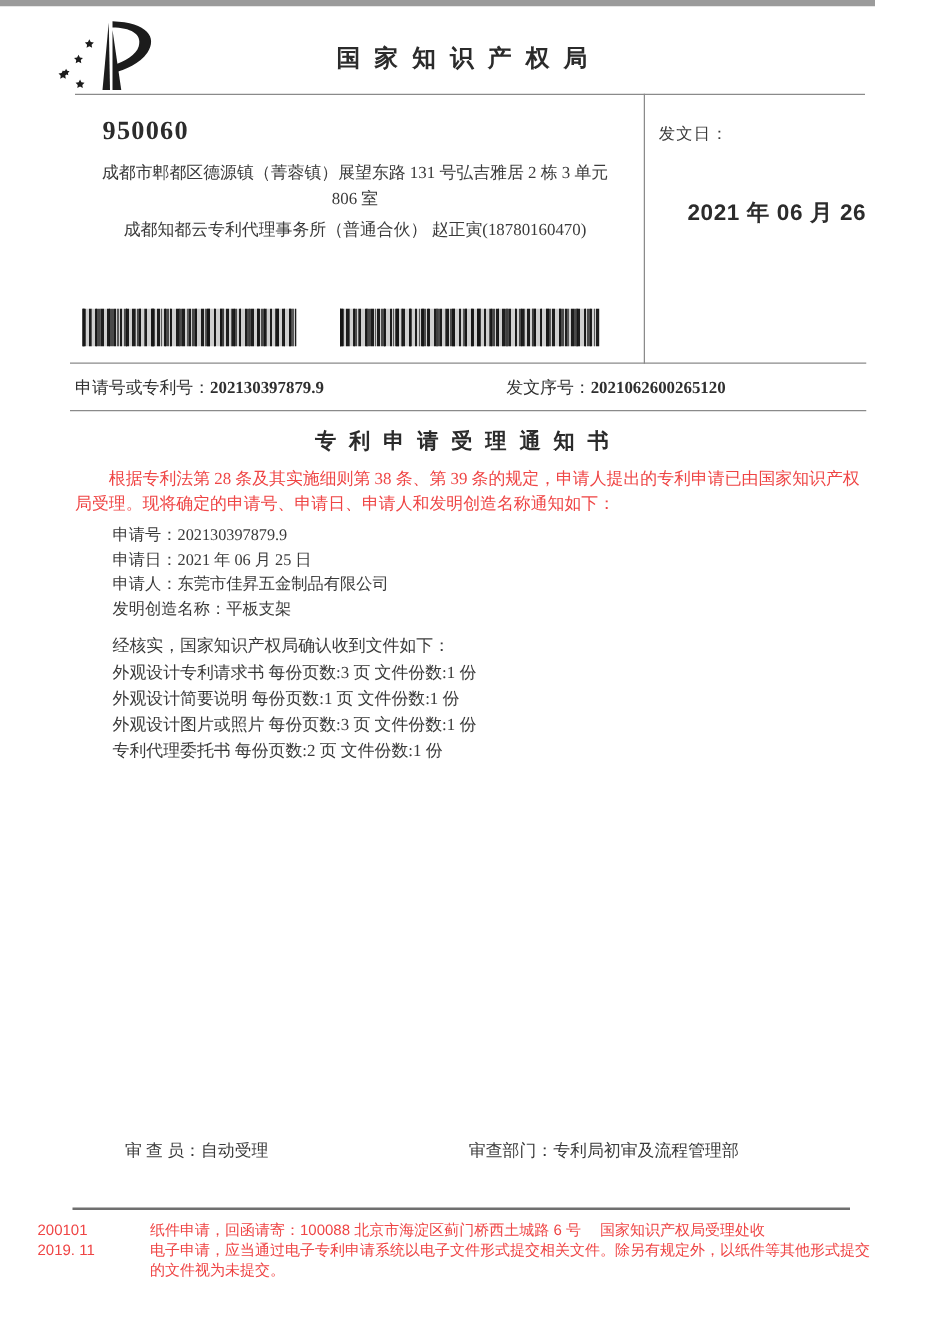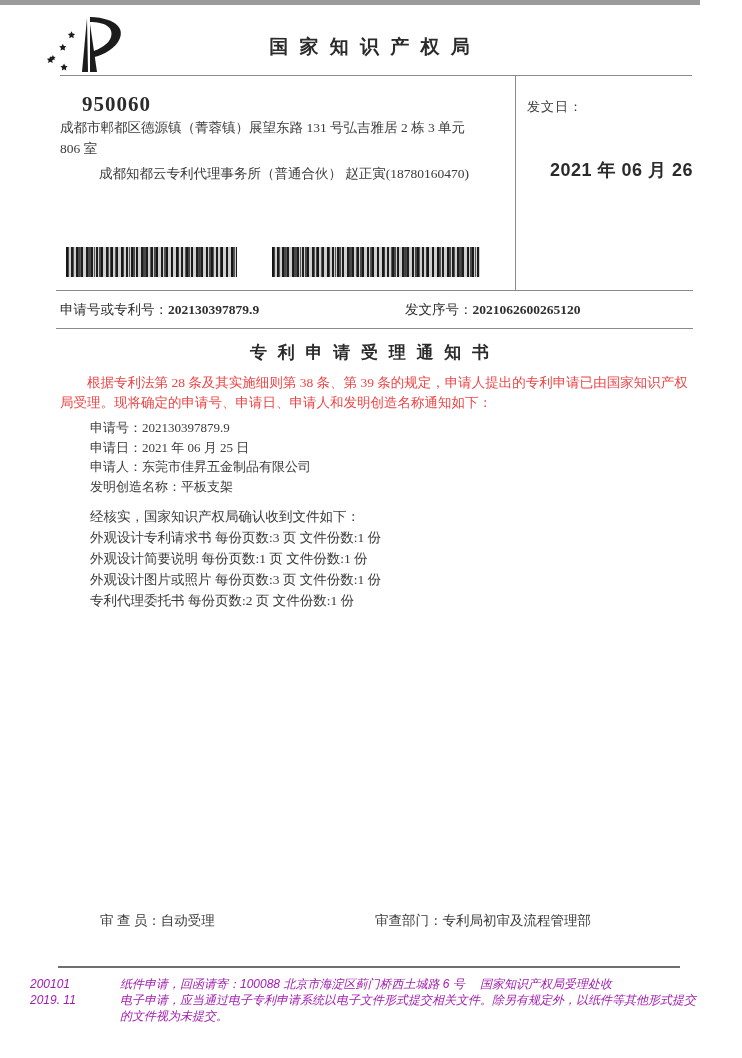--- a/index.html
+++ b/index.html
@@ -28,21 +28,21 @@
     font-size:19px;font-weight:bold;letter-spacing:3px;color:#2b2b2b;
   }
   .header-rule{position:absolute;left:60px;top:75px;width:632px;height:1px;background:#8a8a8a;}
   .v-divider{position:absolute;left:515px;top:75px;width:1px;height:216px;background:#8a8a8a;}
   .mid-rule{position:absolute;left:56px;top:290px;width:637px;height:1px;background:#8a8a8a;}
   .rule2{position:absolute;left:56px;top:328px;width:637px;height:1px;background:#8a8a8a;}
 
   
   .recipient{position:absolute;left:60px;top:92px;width:448px;}
   .postal{font-size:21px;font-weight:bold;letter-spacing:1px;margin-left:22px;color:#2b2b2b;}
-  .addr{text-align:left;font-size:13.5px;line-height:21px;color:#3a3a3a;}
+  .addr{margin-top:10px;text-align:center;font-size:13.5px;line-height:21px;color:#3a3a3a;}
   .agency{margin-top:6px;text-align:center;font-size:13.5px;color:#3a3a3a;}
 
   
   .issue{position:absolute;left:527px;top:98px;width:190px;}
   .issue-label{font-size:13px;color:#3a3a3a;letter-spacing:1px;}
   .issue-date{
     margin-top:42px;
     font-family:"Liberation Sans","DejaVu Sans",sans-serif;
     font-size:18px;font-weight:bold;color:#2b2b2b;letter-spacing:0.5px;text-align:right;
   }
@@ -61,21 +61,21 @@
   
   .ref-row{position:absolute;left:60px;top:301px;width:640px;font-size:13.5px;color:#2f2f2f;}
   .ref-app{position:absolute;left:0;top:0;}
   .ref-serial{position:absolute;left:345px;top:0;}
   .ref-row b{font-family:"Liberation Serif","DejaVu Serif",serif;}
 
   
   .notice-title{
     position:absolute;left:0;top:341px;width:742px;text-align:center;
     font-size:17px;font-weight:bold;letter-spacing:3px;color:#2b2b2b;
-    font-family:Liberation Sans, sans-serif;
+    font-family:Liberation Serif, serif;
   }
 
   .body-par{
     position:absolute;left:60px;top:373px;width:628px;
     font-size:13.5px;line-height:20px;text-indent:2em;color:#ef4444;
   }
   .detail-list{
     position:absolute;left:90px;top:418px;width:560px;
     font-size:13px;line-height:19.5px;color:#3a3a3a;
   }
@@ -94,21 +94,21 @@
   
   .signoff{position:absolute;left:0;top:912px;width:742px;font-size:13.5px;color:#3a3a3a;}
   .examiner{position:absolute;left:100px;top:0;}
   .department{position:absolute;left:375px;top:0;text-align:center;}
 
   
   .footer-rule{position:absolute;left:58px;top:966px;width:622px;height:2px;background:#6f6f6f;}
   .footer{
     position:absolute;left:22px;top:976px;width:680px;
     font-family:"Liberation Sans","DejaVu Sans",sans-serif;
-    font-size:12px;color:#a21caf;line-height:16px;font-style:italic;
+    font-size:12px;color:#ef4444;line-height:16px;
   }
   .footer-row{display:flex;align-items:flex-start;}
   .footer-code{width:90px;flex:0 0 90px;padding-left:8px;}
   .footer-text{flex:1;width:560px;}
 </style>
 </head>
 <body>
 
 <div class="page">
   <div class="top-scan-bar"></div>

